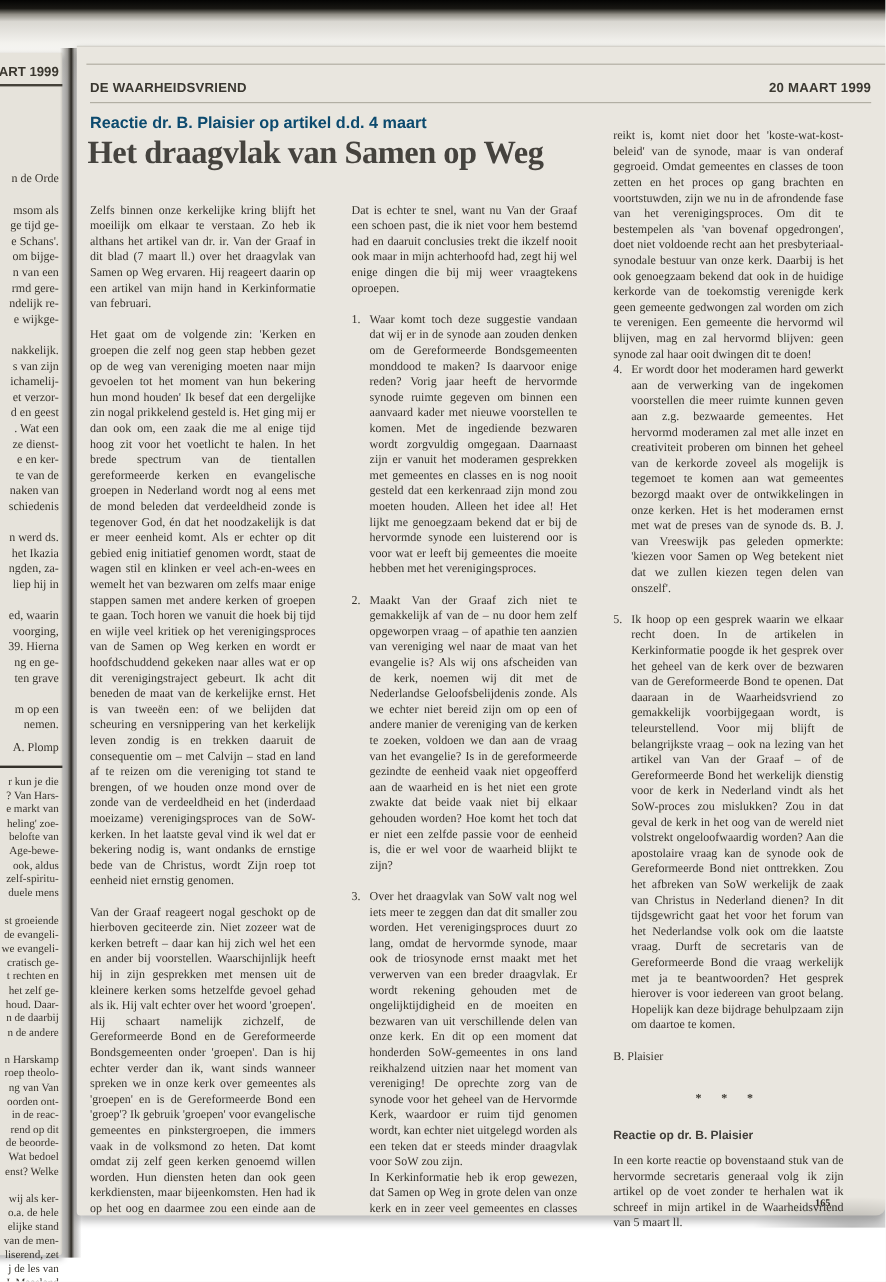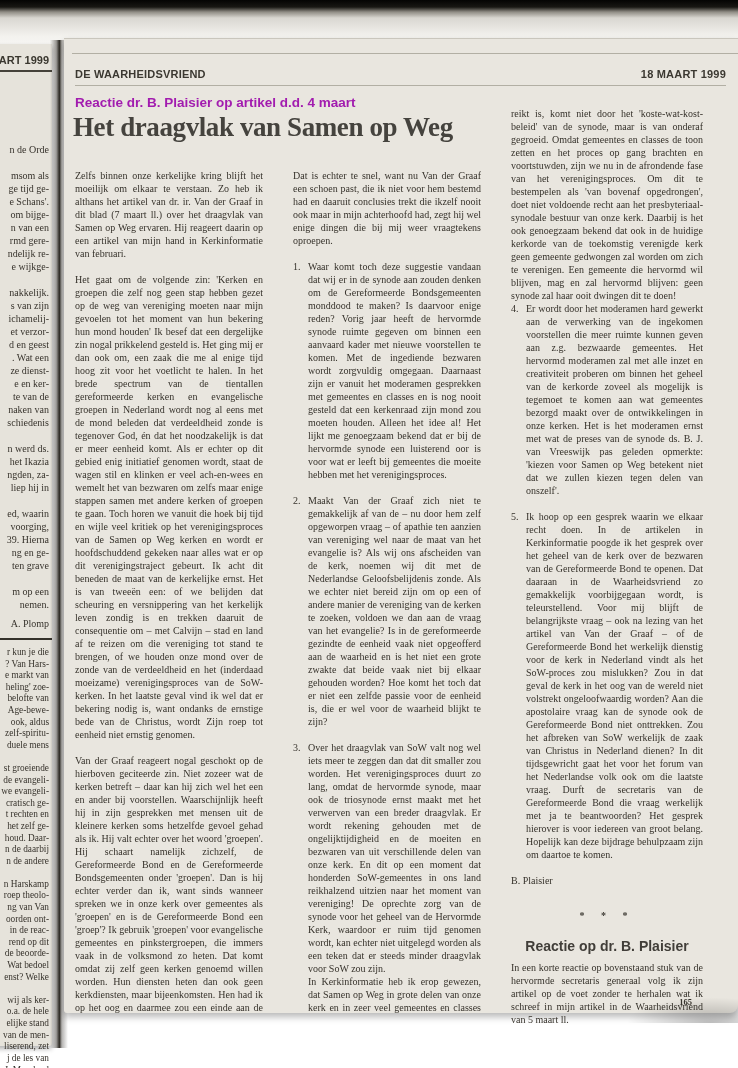--- a/index.html
+++ b/index.html
@@ -46,21 +46,21 @@
   .page-header {
     position:absolute; top:29px; left:11px; right:12px;
     display:flex; justify-content:space-between; align-items:baseline;
     font-family:"Liberation Sans", sans-serif; font-weight:bold; font-size:11px;
     color:#3b3831; letter-spacing:.2px;
     border-bottom:1px solid #b2afa4; padding-bottom:5px;
   }
   .kicker {
     position:absolute; top:56px; left:11px; width:400px;
     font-family:"Liberation Sans", sans-serif; font-weight:bold; font-size:13.5px;
-    color:#a21caf;
+    color:#0c4a6e;
   }
   .headline {
     position:absolute; top:73px; left:9px; width:440px;
     font-family:Liberation Serif, serif; font-weight:bold; font-size:27px;
     letter-spacing:-.4px; color:#45433e;
   }
   .col {
     position:absolute; overflow:hidden;
     font-size:10px; line-height:13px; text-align:justify; color:#36322b;
   }
@@ -72,22 +72,22 @@
   .item .itext { flex:1; text-align:justify; white-space:pre-line; }
   .col1 { top:130px; left:11px;  width:188px; height:844px; }
   .col2 { top:130px; left:229px; width:188px; height:844px; }
   .col3 { top:68px;  left:447px; width:192px; height:920px; }
   .signature { padding-right:8px; margin-top:13px; }
   .separator {
     text-align:center; font-weight:bold; font-size:10px; letter-spacing:7px;
     margin-top:22px; color:#3c3932;
   }
   .reaction-title {
-    font-family:"Liberation Sans", sans-serif; font-weight:bold; font-size:14px;
-    color:#413e39; margin-top:18px; margin-bottom:8px; text-align:center;
+    font-family:"Liberation Sans", sans-serif; font-weight:bold; font-size:10px;
+    color:#413e39; margin-top:18px; margin-bottom:8px; text-align:left;
   }
   .page-number {
     position:absolute; right:46px; bottom:6px;
     font-weight:bold; font-size:8.5px; color:#37342d;
   }
   .page-curl {
     position:absolute; right:-8px; bottom:-10px; width:120px; height:26px;
     background:radial-gradient(ellipse at 70% 100%, rgba(0,0,0,.25), rgba(0,0,0,0) 70%);
   }
 </style>
@@ -177,21 +177,21 @@
     <div class="strip-sig" style="font-size:9.3px;">J. Maasland</div>
   </div>
 
   <div class="gutter"></div>
 
   <div class="main-page">
     <div class="rule-top"></div>
 
     <div class="page-header">
       <span>DE WAARHEIDSVRIEND</span>
-      <span>18 MAART 1999</span>
+      <span>20 MAART 1999</span>
     </div>
 
     <div class="kicker">Reactie dr. B. Plaisier op artikel d.d. 4 maart</div>
     <div class="headline">Het draagvlak van Samen op Weg</div>
 
     <div class="col col1">
       <p>Zelfs binnen onze kerkelijke kring blijft het moeilijk om elkaar te verstaan. Zo heb ik althans het artikel van dr. ir. Van der Graaf in dit blad (7 maart ll.) over het draagvlak van Samen op Weg ervaren. Hij reageert daarin op een artikel van mijn hand in Kerkinformatie van februari.</p>
       <p>Het gaat om de volgende zin: 'Kerken en groepen die zelf nog geen stap hebben gezet op de weg van vereniging moeten naar mijn gevoelen tot het moment van hun bekering hun mond houden' Ik besef dat een dergelijke zin nogal prikkelend gesteld is. Het ging mij er dan ook om, een zaak die me al enige tijd hoog zit voor het voetlicht te halen. In het brede spectrum van de tientallen gereformeerde kerken en evangelische groepen in Nederland wordt nog al eens met de mond beleden dat verdeeldheid zonde is tegenover God, én dat het noodzakelijk is dat er meer eenheid komt. Als er echter op dit gebied enig initiatief genomen wordt, staat de wagen stil en klinken er veel ach-en-wees en wemelt het van bezwaren om zelfs maar enige stappen samen met andere kerken of groepen te gaan. Toch horen we vanuit die hoek bij tijd en wijle veel kritiek op het verenigingsproces van de Samen op Weg kerken en wordt er hoofdschuddend gekeken naar alles wat er op dit verenigingstraject gebeurt. Ik acht dit beneden de maat van de kerkelijke ernst. Het is van tweeën een: of we belijden dat scheuring en versnippering van het kerkelijk leven zondig is en trekken daaruit de consequentie om – met Calvijn – stad en land af te reizen om die vereniging tot stand te brengen, of we houden onze mond over de zonde van de verdeeldheid en het (inderdaad moeizame) verenigingsproces van de SoW-kerken. In het laatste geval vind ik wel dat er bekering nodig is, want ondanks de ernstige bede van de Christus, wordt Zijn roep tot eenheid niet ernstig genomen.</p>
       <p>Van der Graaf reageert nogal geschokt op de hierboven geciteerde zin. Niet zozeer wat de kerken betreft – daar kan hij zich wel het een en ander bij voorstellen. Waarschijnlijk heeft hij in zijn gesprekken met mensen uit de kleinere kerken soms hetzelfde gevoel gehad als ik. Hij valt echter over het woord 'groepen'. Hij schaart namelijk zichzelf, de Gereformeerde Bond en de Gereformeerde Bondsgemeenten onder 'groepen'. Dan is hij echter verder dan ik, want sinds wanneer spreken we in onze kerk over gemeentes als 'groepen' en is de Gereformeerde Bond een 'groep'? Ik gebruik 'groepen' voor evangelische gemeentes en pinkstergroepen, die immers vaak in de volksmond zo heten. Dat komt omdat zij zelf geen kerken genoemd willen worden. Hun diensten heten dan ook geen kerkdiensten, maar bijeenkomsten. Hen had ik op het oog en daarmee zou een einde aan de discussie gekomen kunnen zijn.</p>
     </div>

